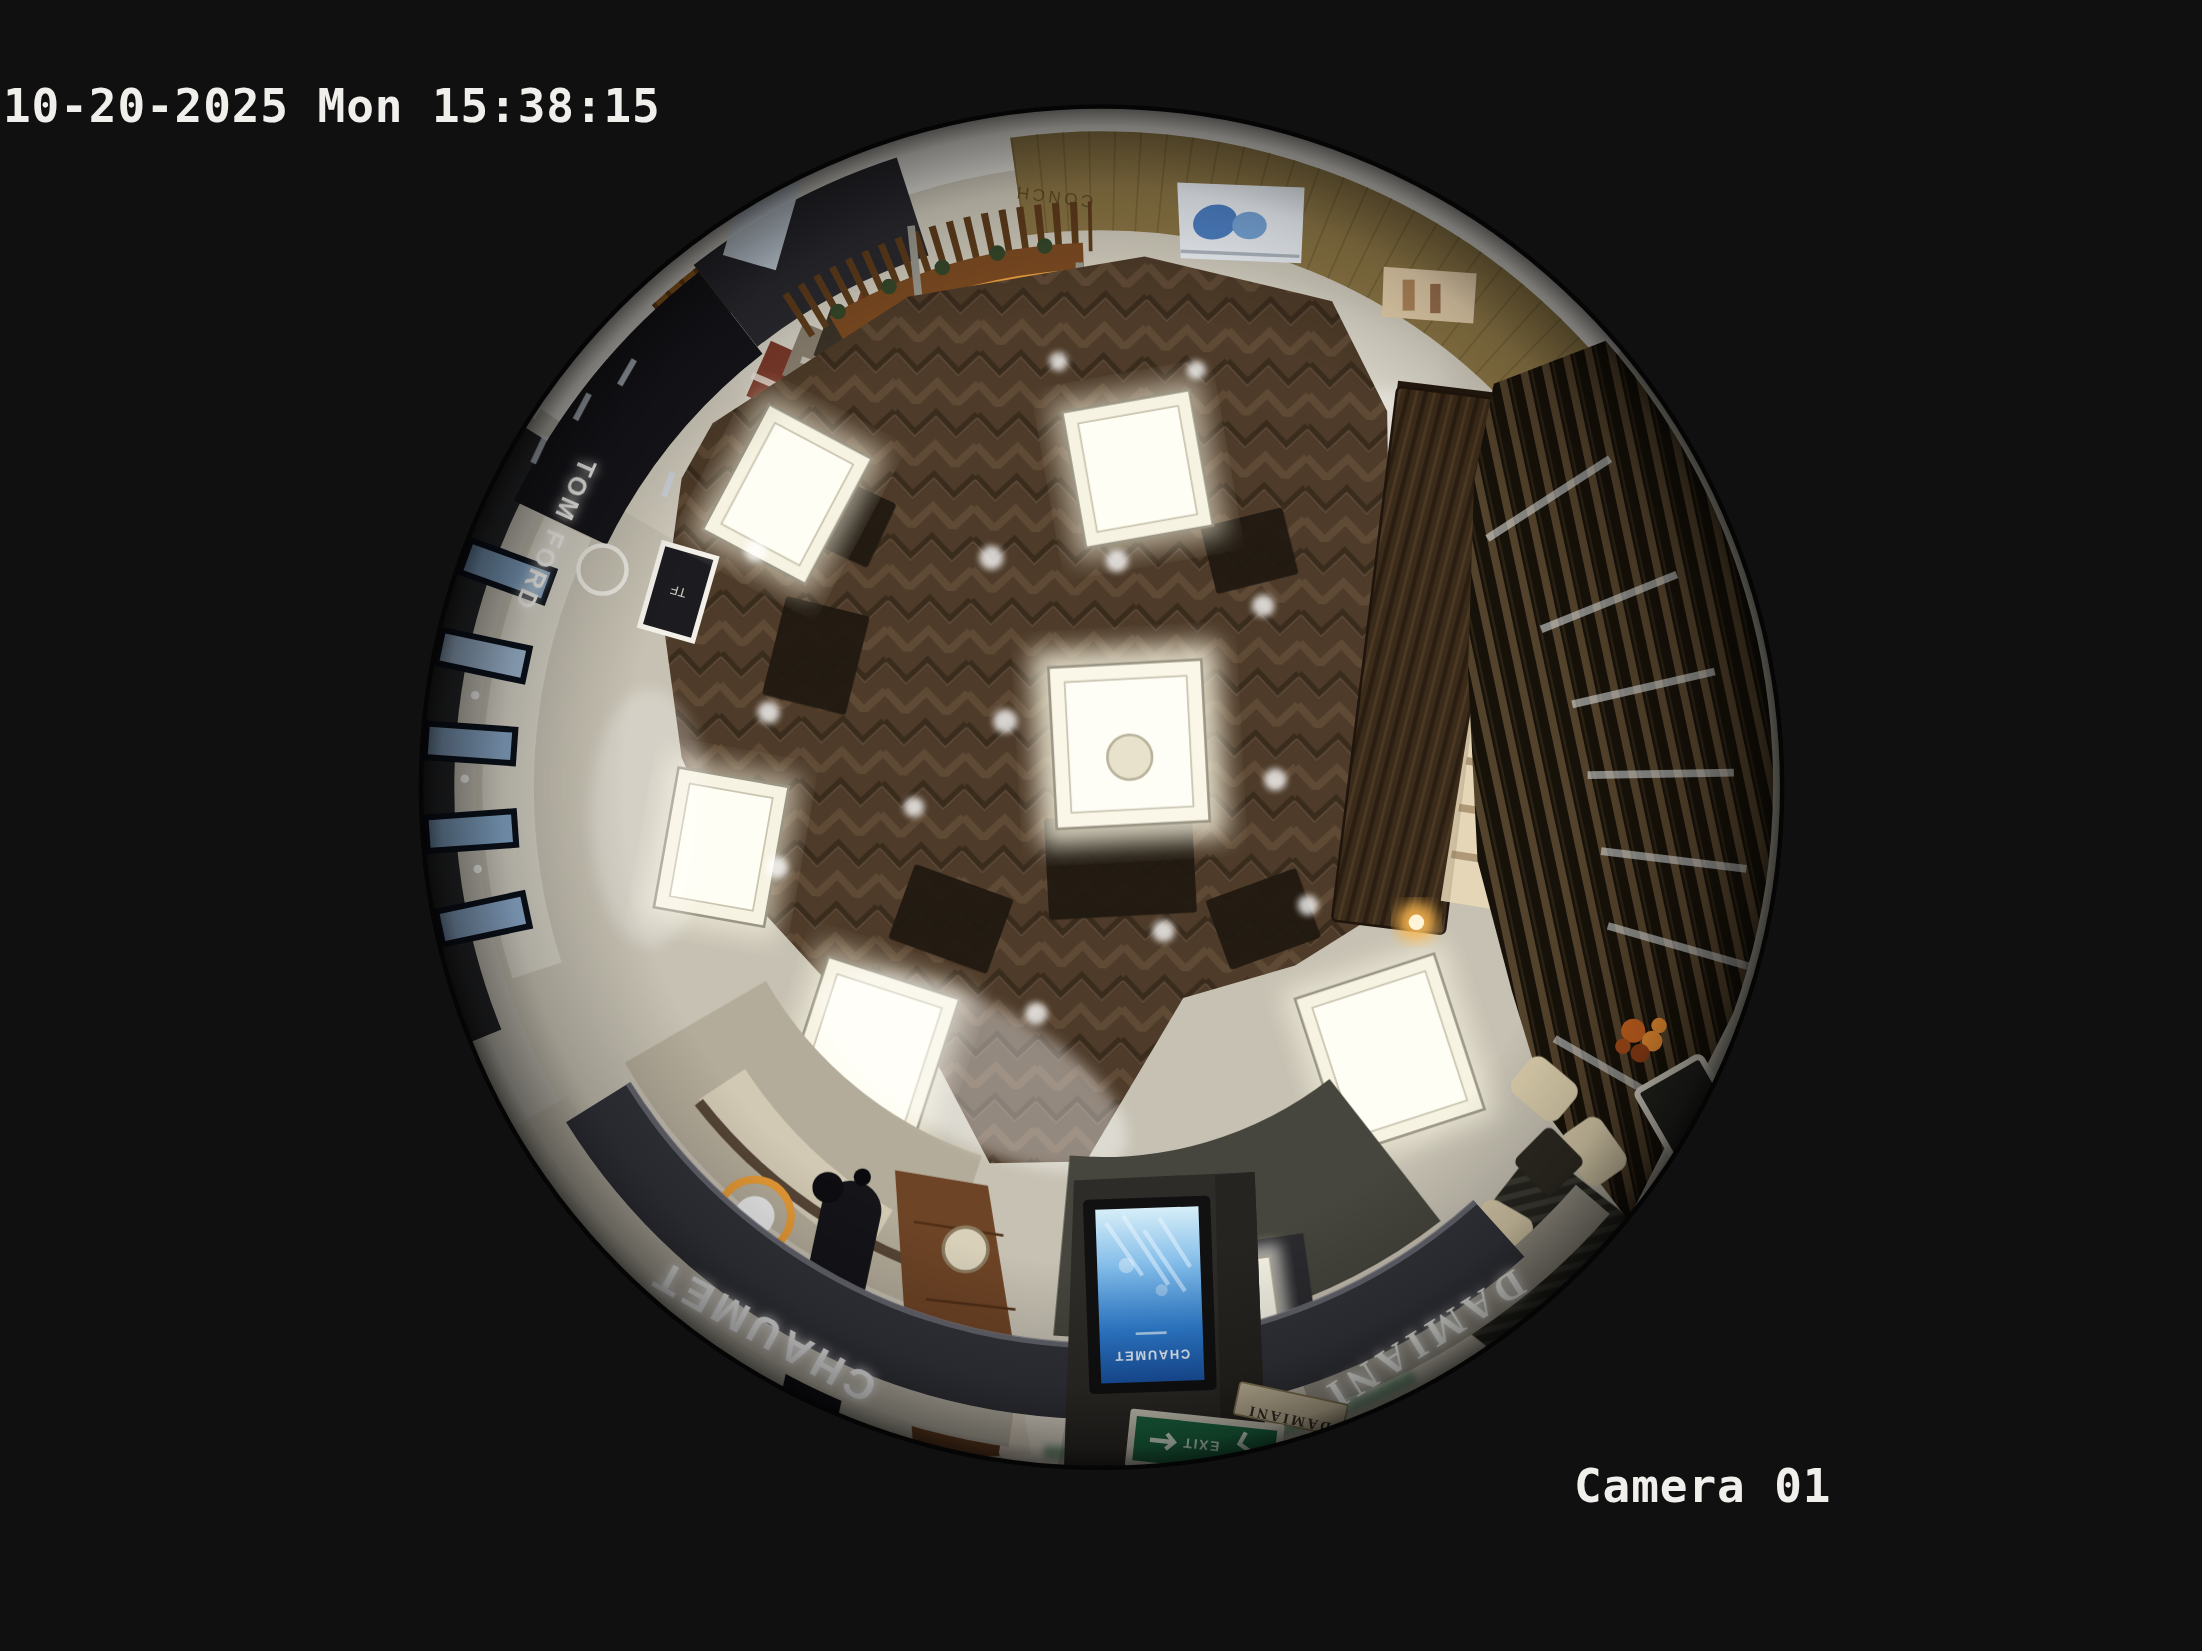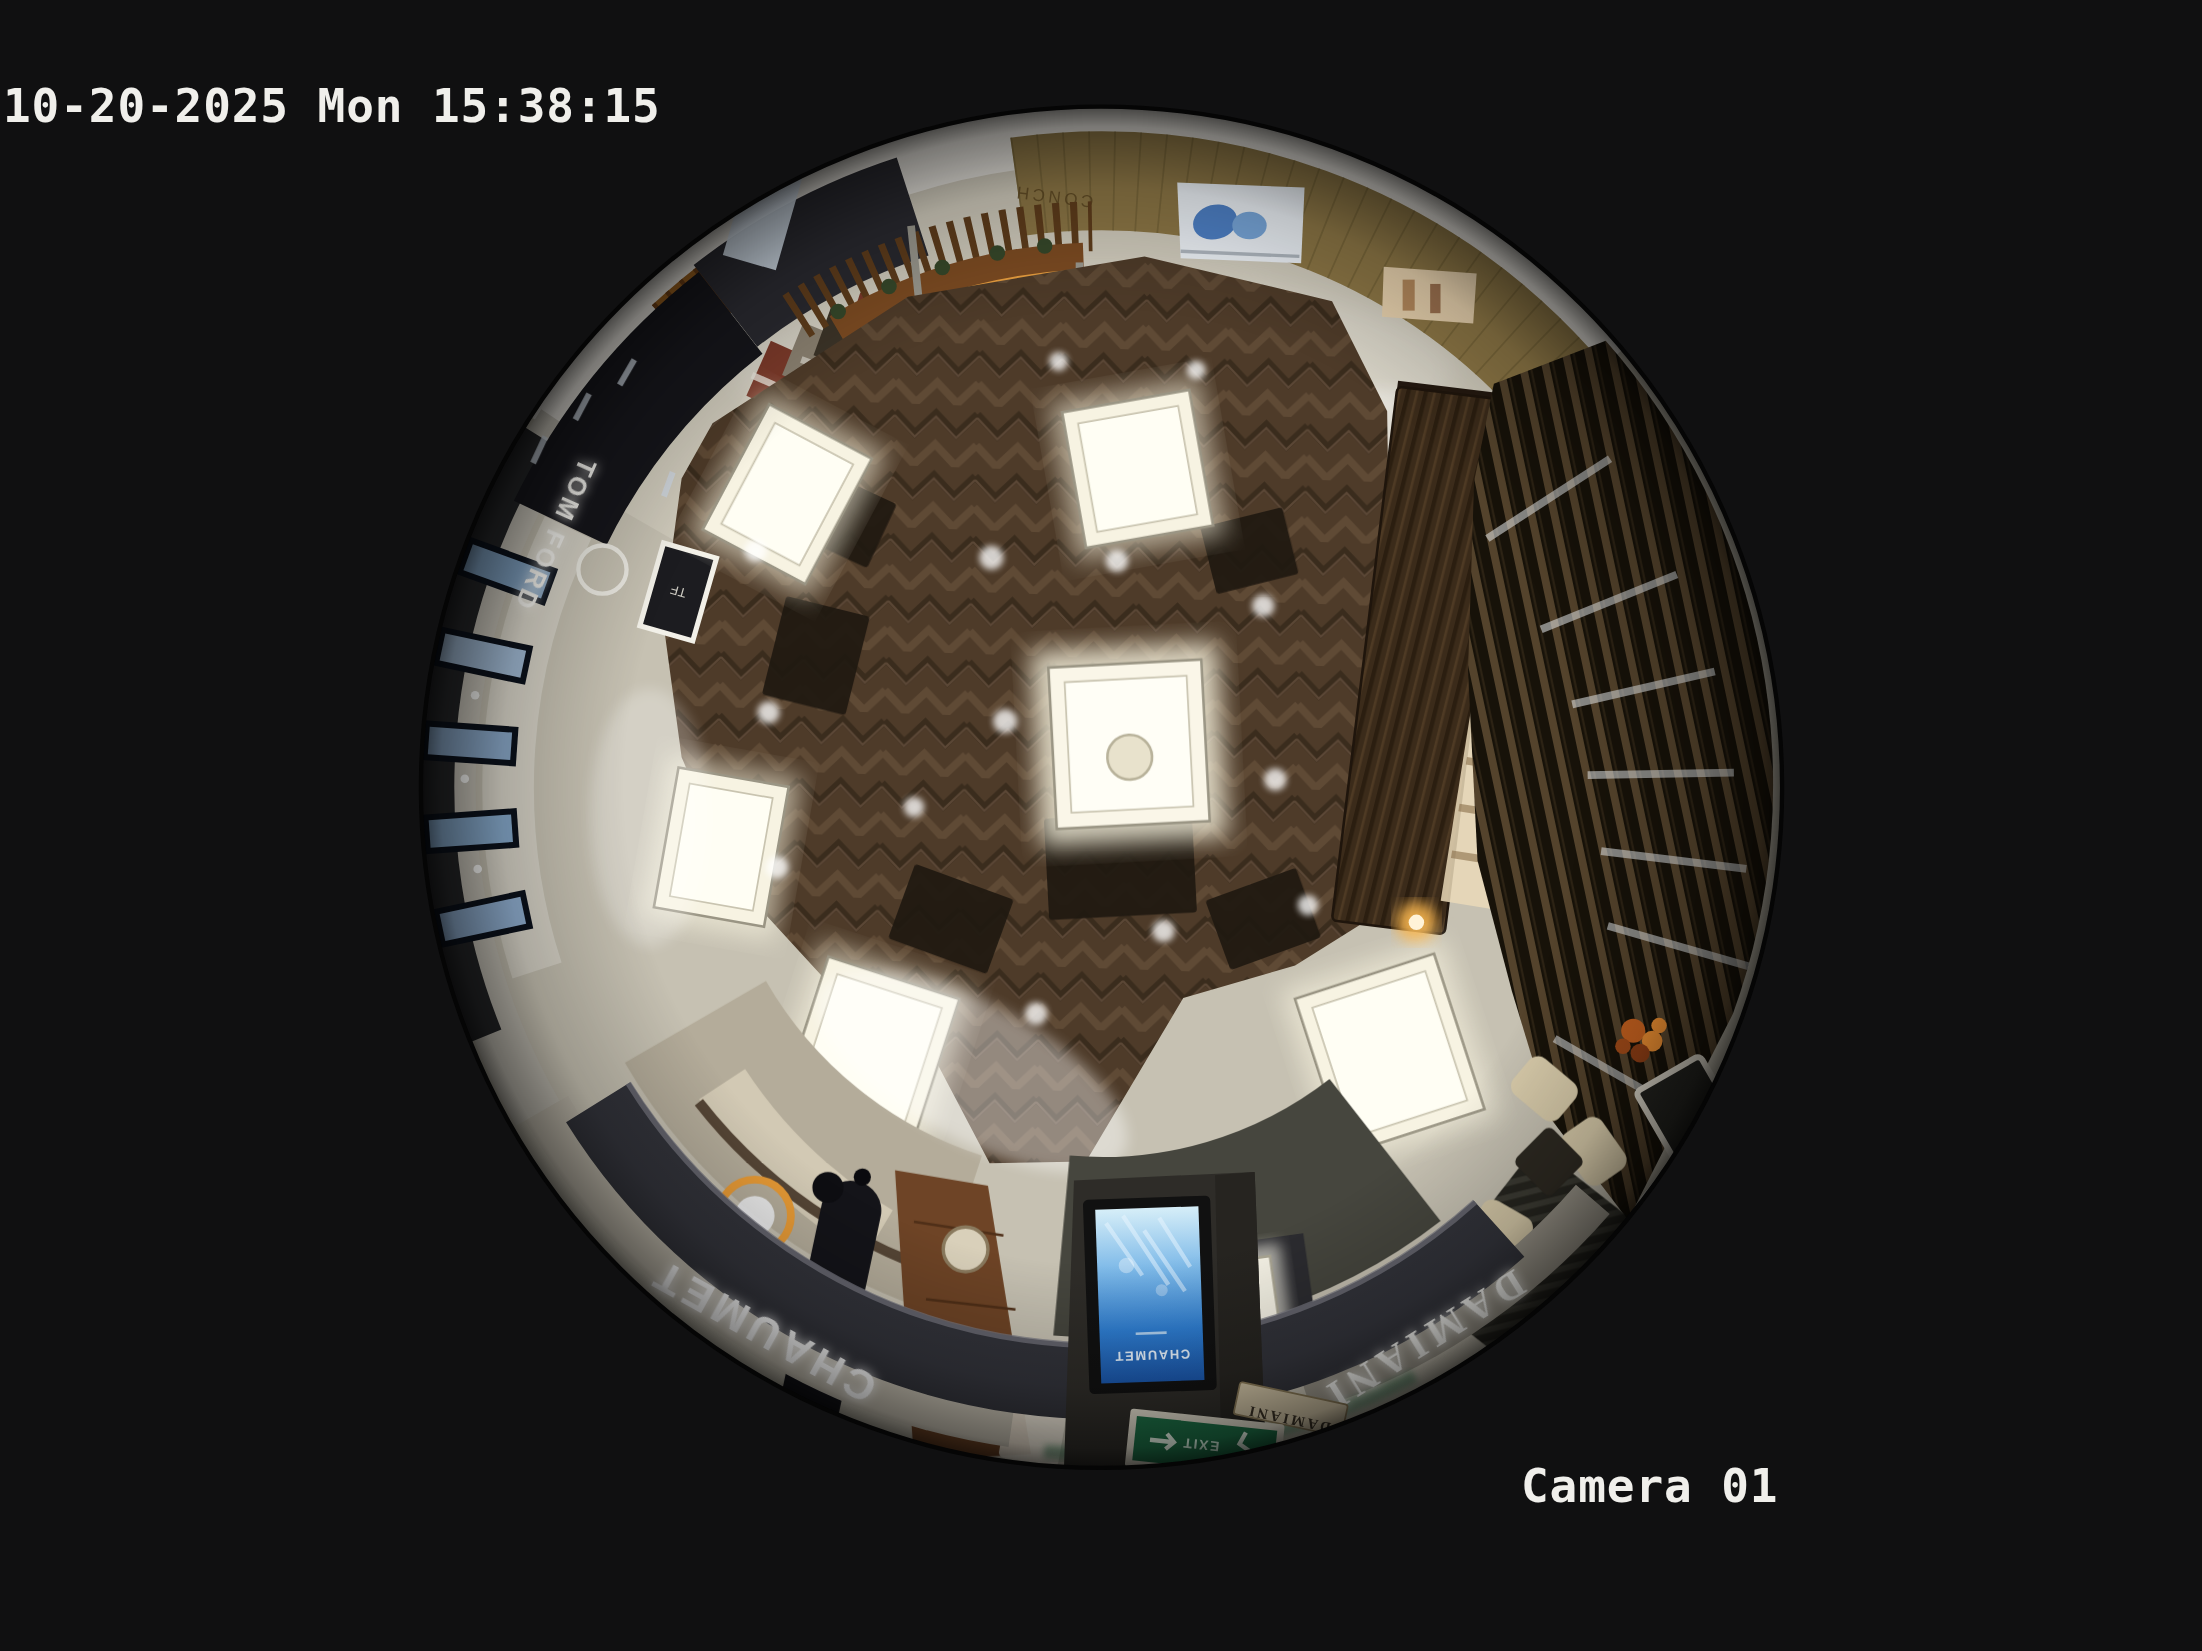--- a/index.html
+++ b/index.html
@@ -1,21 +1,21 @@
 <!DOCTYPE html>
 <html style="font-size:13.8px"><head>
 <meta charset="utf-8">
 <style>
   html,body{margin:0;padding:0;background:#101011;}
   #stage{position:relative;width:2203px;height:1652px;background:#101011;overflow:hidden;
          font-family:"Liberation Sans",sans-serif;}
   .osd{position:absolute;color:#f0efeb;font-family:"DejaVu Sans Mono",monospace;
        font-weight:bold;font-size:46px;letter-spacing:0.9px;white-space:pre;line-height:1;}
   #osd-timestamp{left:3px;top:83px;}
-  #osd-camera{left:1521px;top:1463px;}
+  #osd-camera{left:1574px;top:1463px;}
   svg{position:absolute;left:0;top:0;}
   text{font-family:"Liberation Sans",sans-serif;}
   .serif{font-family:"Liberation Serif",serif;}
 </style>
 </head>
 <body>
 <div id="stage">
 
 <svg width="2203" height="1652" viewBox="0 0 2560 1920">
 <defs>

